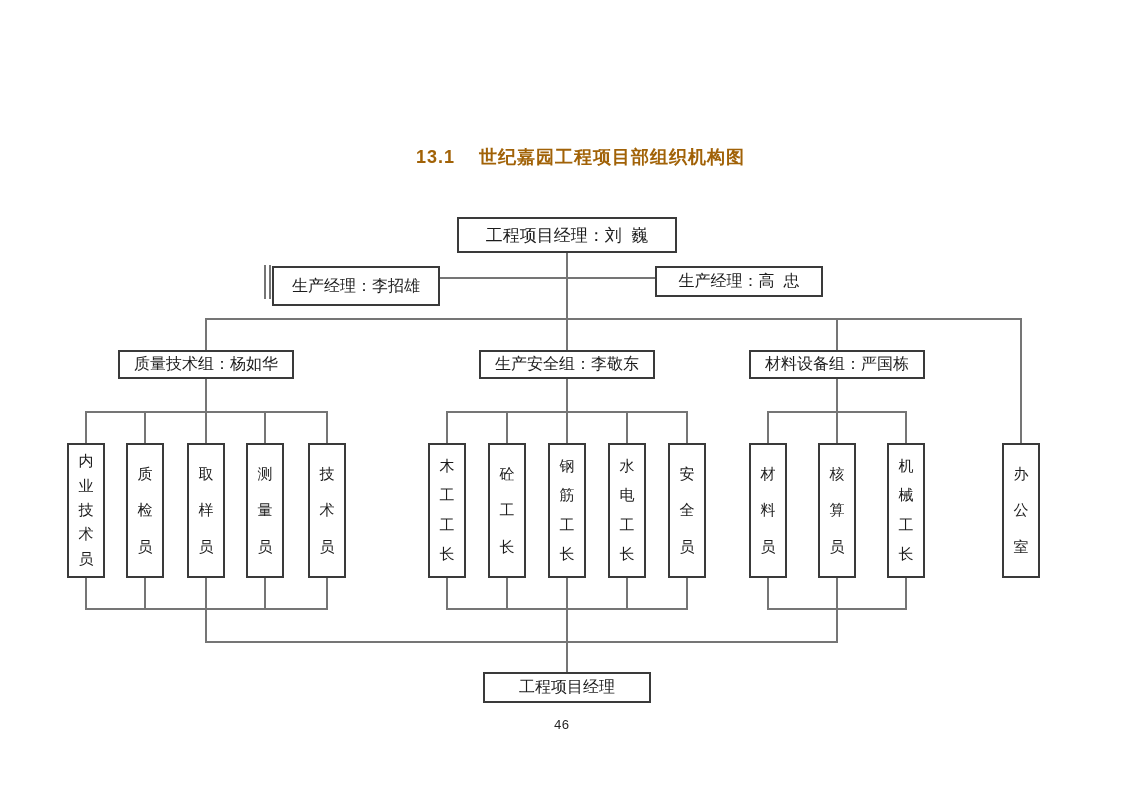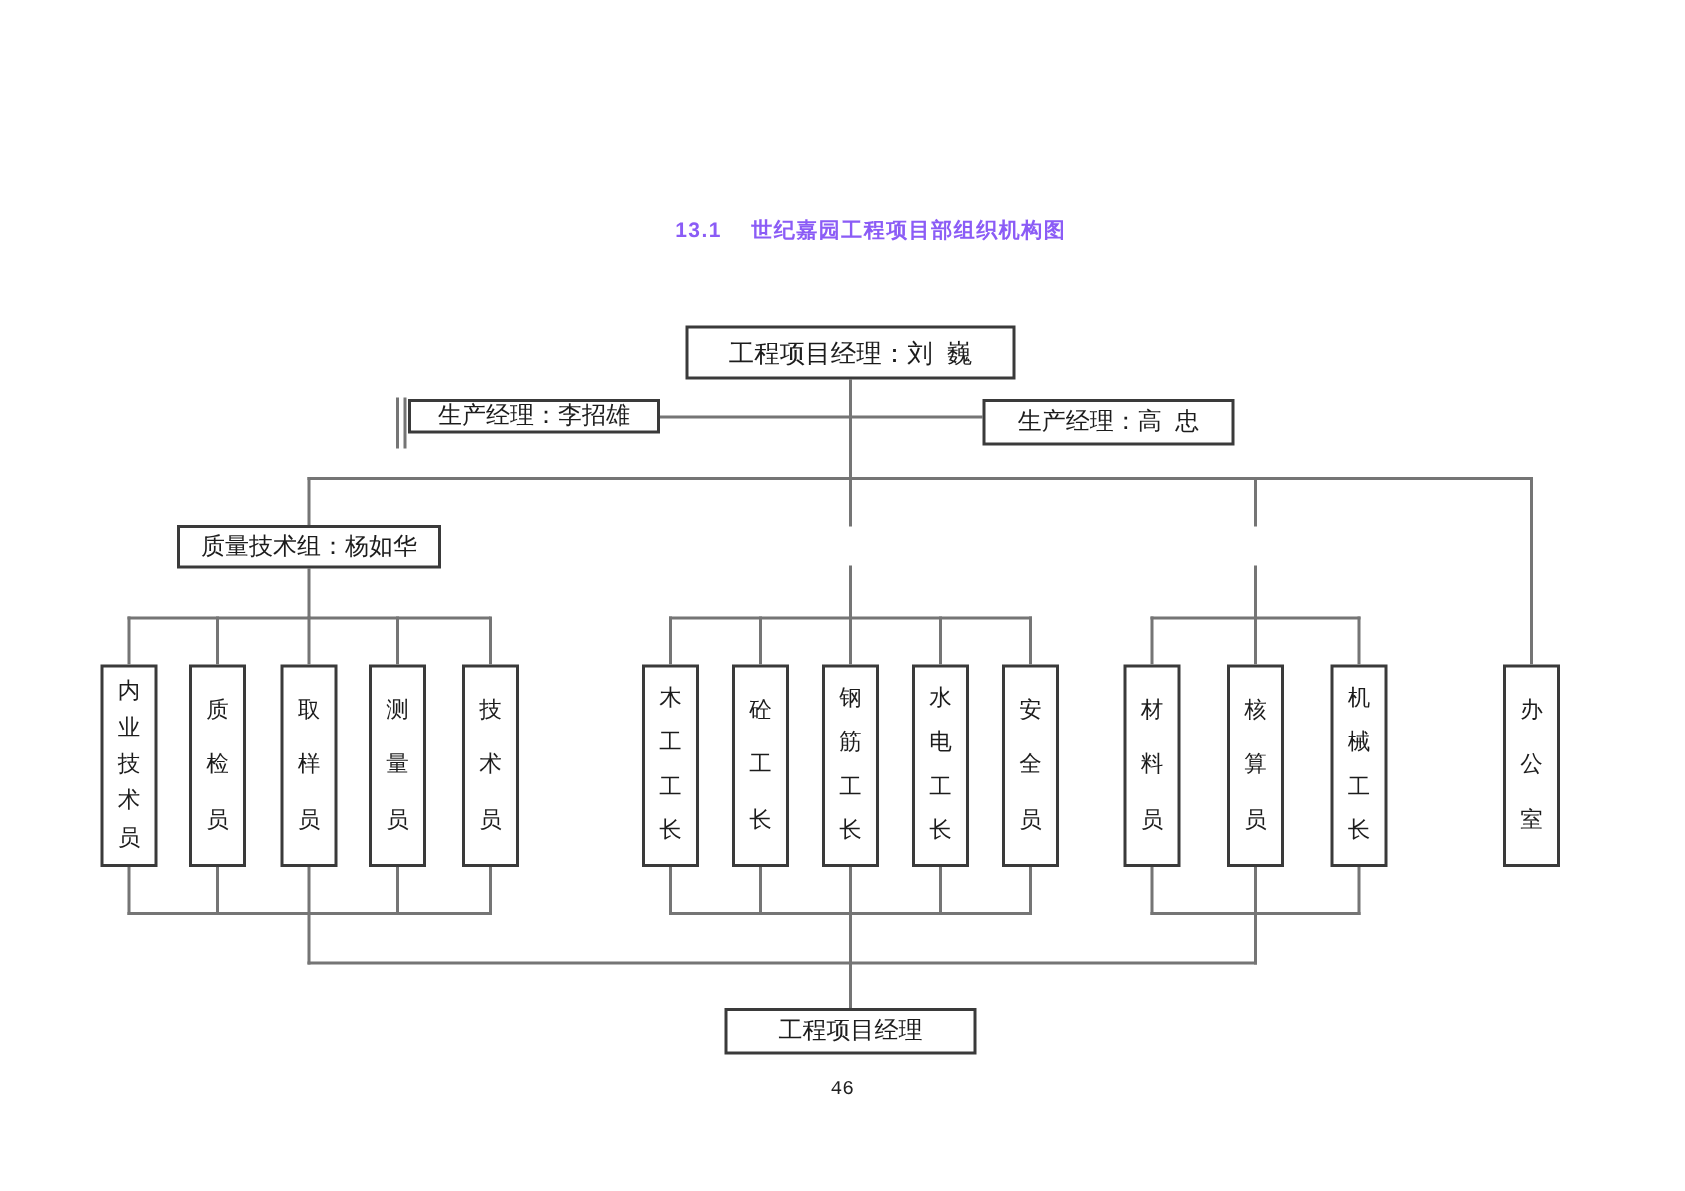--- a/index.html
+++ b/index.html
@@ -1,29 +1,29 @@
 <!DOCTYPE html>
 <html><head>
 <meta charset="utf-8">
 <style>
   html,body{margin:0;padding:0;background:#ffffff;}
   .page{position:relative;width:1123px;height:794px;background:#ffffff;overflow:hidden;
         font-family:"Liberation Sans",sans-serif;}
   .section-heading{position:absolute;left:68px;top:96px;font-size:23px;font-weight:600;
         color:#151515;letter-spacing:1px;}
-  .figure-title{position:absolute;left:16px;right:0;top:145px;text-align:center;font-size:14px;
-        font-weight:700;color:#8b5cf6;white-space:pre;text-indent:22px;letter-spacing:1px;}
+  .figure-title{position:absolute;left:16px;right:0;top:145px;text-align:center;font-size:18px;
+        font-weight:700;color:#a16207;white-space:pre;text-indent:22px;letter-spacing:1px;}
   .hline,.vline{position:absolute;background:#757575;}
   .hline{height:2px;}
   .vline{width:2px;}
   .node{position:absolute;border:2px solid #3a3a3a;background:#fff;box-sizing:border-box;
         display:flex;align-items:center;justify-content:center;white-space:pre;
         font-family:Liberation Sans, sans-serif;color:#1c1c1c;}
   .root-box{left:457px;top:217px;width:220px;height:36px;font-size:17px;}
-  .deputy-left{left:272px;top:266px;width:168px;height:23px;font-size:16px;text-align:right;}
+  .deputy-left{left:272px;top:266px;width:168px;height:40px;font-size:16px;text-align:right;}
   .deputy-right{left:655px;top:266px;width:168px;height:31px;font-size:16px;}
   .leader{top:350px;width:176px;height:29px;font-size:16px;}
   .bottom-box{left:483px;top:672px;width:168px;height:31px;font-size:16px;}
   .vbox{position:absolute;top:443px;width:38px;height:135px;border:2px solid #3a3a3a;
         box-sizing:border-box;background:#fff;}
   .vtext{display:flex;flex-direction:column;justify-content:space-evenly;align-items:center;
         height:100%;font-family:"Liberation Serif",serif;font-size:15px;color:#1c1c1c;line-height:1;}
   .page-number{position:absolute;left:0;right:0;top:718px;text-align:center;font-size:13px;
         font-family:Liberation Mono, monospace;color:#222;}
 </style>
@@ -87,20 +87,22 @@
   <div class="vline" style="left:205px;top:608px;height:35px;"></div>
   <div class="vline" style="left:836px;top:608px;height:35px;"></div>
   <div class="hline" style="left:205px;top:641px;width:633px;"></div>
   <div class="vline" style="left:566px;top:608px;height:64px;"></div>
 
   <div class="node root-box">工程项目经理：刘  巍</div>
   <div class="node deputy-left">生产经理：李招雄</div>
   <div class="node deputy-right">生产经理：高  忠</div>
 
   <div class="node leader" style="left:118px;">质量技术组：杨如华</div>
+  <div class="node leader" style="left:479px;">生产安全组：李敬东</div>
+  <div class="node leader" style="left:749px;">材料设备组：严国栋</div>
 
   <div class="vbox" style="left:67px;">
       <div class="vtext">
         <span>内</span>
         <span>业</span>
         <span>技</span>
         <span>术</span>
         <span>员</span>
       </div>
     </div>

